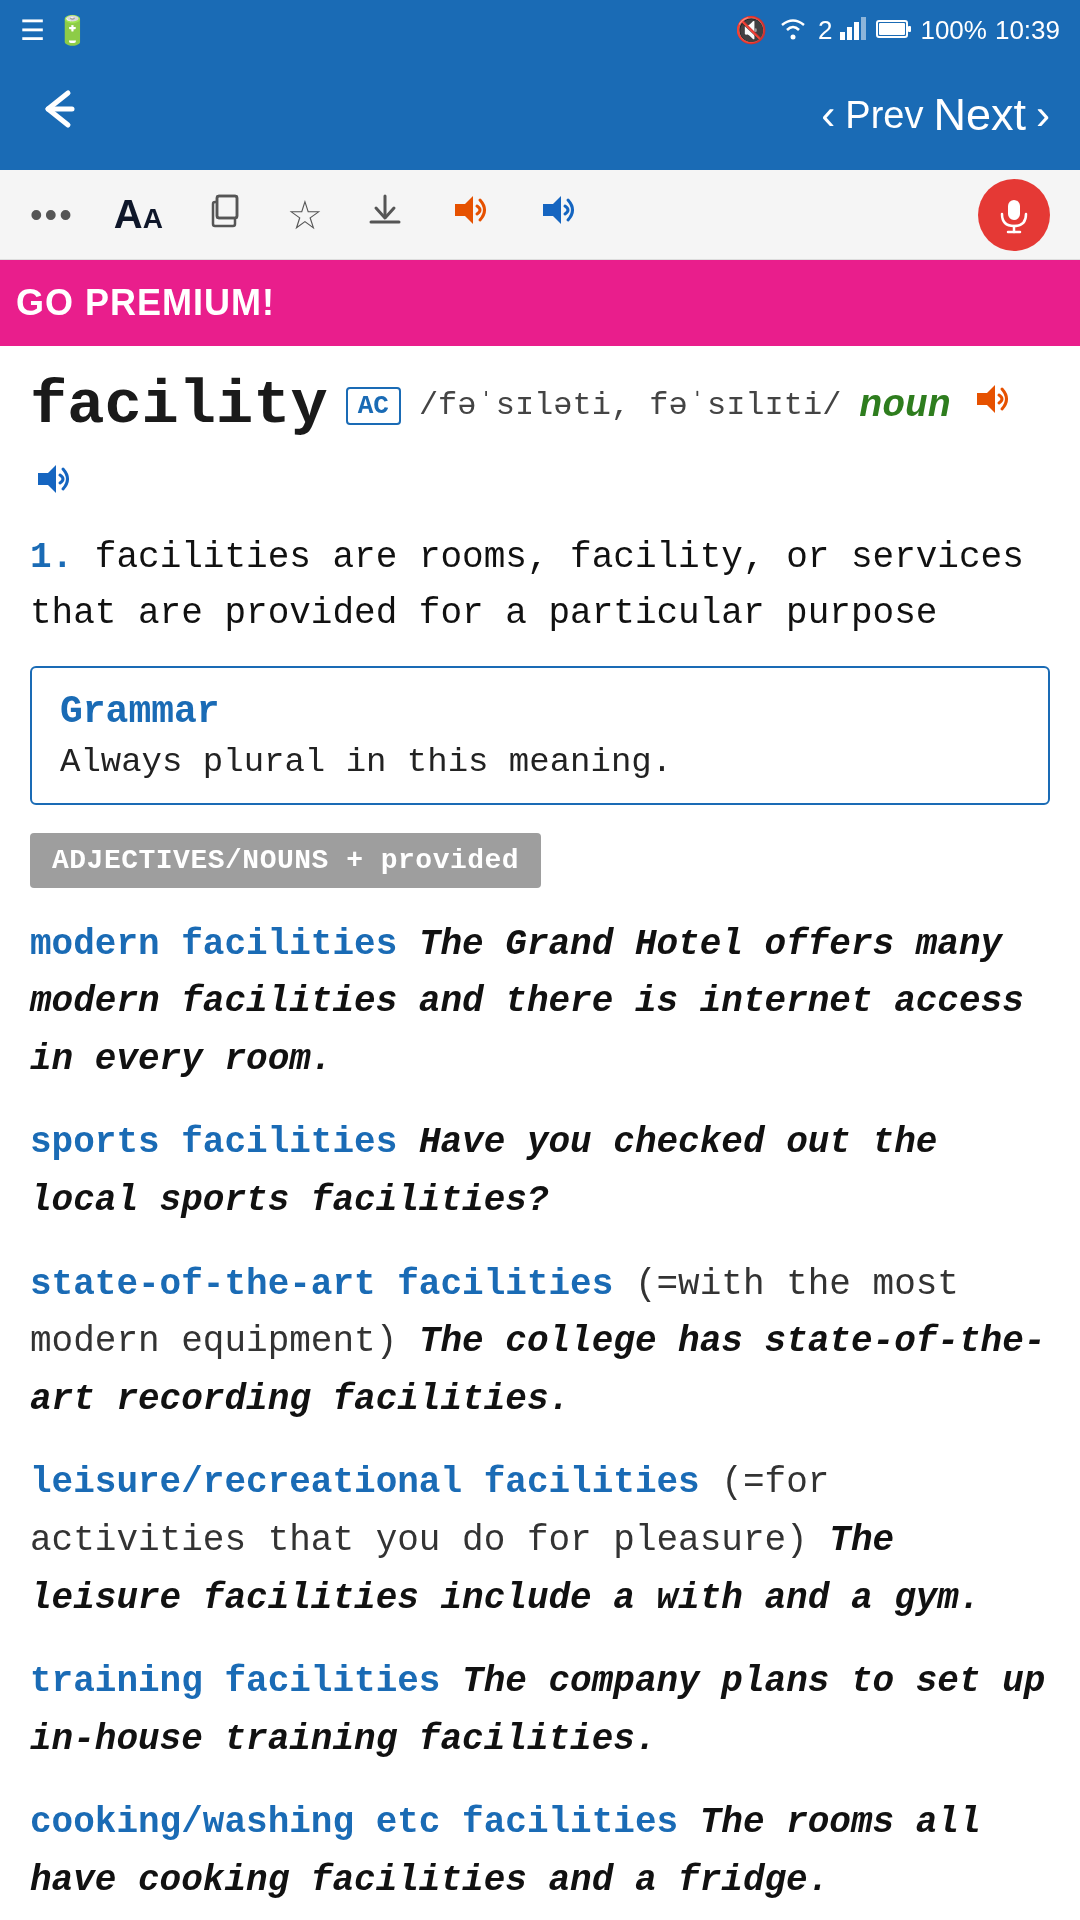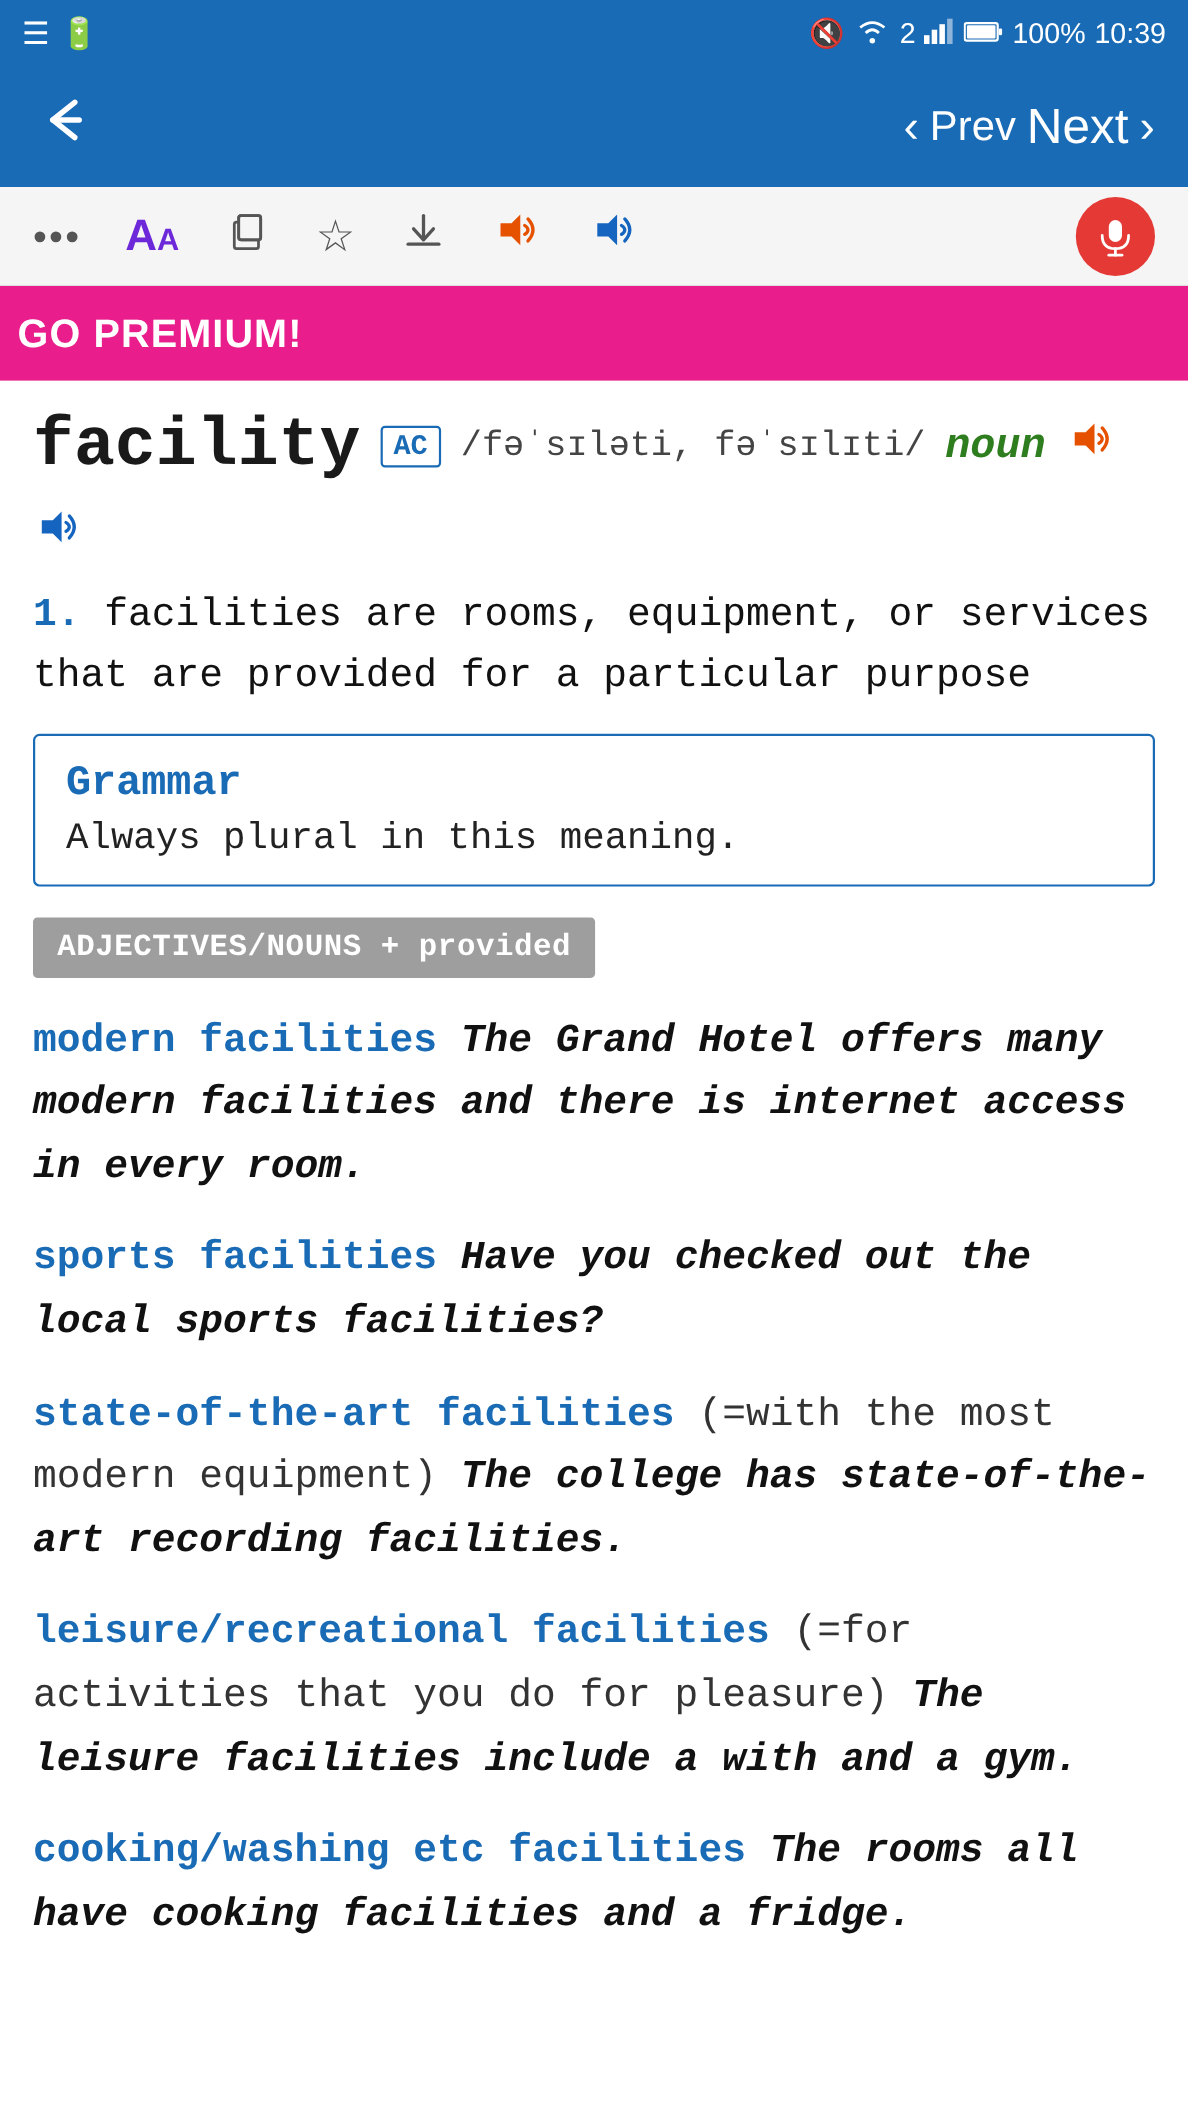--- a/index.html
+++ b/index.html
@@ -265,21 +265,21 @@
   <div class="nav-prevnext">
     <span class="nav-arrow">‹</span>
     <span style="font-size:38px;">Prev</span>
     <span style="font-size:45px; ">Next</span>
     <span class="nav-arrow">›</span>
   </div>
 </div>
 
 <div class="toolbar">
   <span class="toolbar-icon" style="letter-spacing:2px; font-size:36px;">•••</span>
-  <span class="toolbar-icon text-aa" style="font-size:40px; font-weight:bold; color:#6d28d9;text-align:right;">A<span style="font-size:28px;">A</span></span>
+  <span class="toolbar-icon text-aa" style="font-size:40px; font-weight:bold; color:#0f172a;text-align:right;">A<span style="font-size:28px;">A</span></span>
   <span class="toolbar-icon">
     <svg width="44" height="44" viewBox="0 0 44 44" fill="none">
       <rect x="10" y="14" width="22" height="24" rx="2" stroke="#555" stroke-width="2.5" fill="none"></rect>
       <rect x="14" y="8" width="20" height="22" rx="2" stroke="#555" stroke-width="2.5" fill="#f5f5f5"></rect>
       <rect x="14" y="8" width="20" height="22" rx="2" stroke="#555" stroke-width="2.5" fill="none"></rect>
     </svg>
   </span>
   <span class="toolbar-icon" style="font-size:40px;">☆</span>
   <span class="toolbar-icon">
     <svg width="44" height="44" viewBox="0 0 44 44" fill="none">
@@ -334,21 +334,21 @@
     <span class="sound-icon blue">
       <svg width="48" height="40" viewBox="0 0 48 40" fill="none">
         <polygon points="8,14 18,14 26,6 26,34 18,26 8,26" fill="#1565c0"></polygon>
         <path d="M30 16 Q36 20 30 24" stroke="#1565c0" stroke-width="3" fill="none" stroke-linecap="round"></path>
         <path d="M33 10 Q42 20 33 30" stroke="#1565c0" stroke-width="3" fill="none" stroke-linecap="round"></path>
       </svg>
     </span>
   </div>
 
   <div class="definition-block">
-    <span class="def-num">1.</span><span> facilities are rooms, equipment, or services that are provided for a particular purpose</span>
+    <span class="def-num">1.</span><span> facilities are rooms, facility, or services that are provided for a particular purpose</span>
   </div>
 
   <div class="grammar-box">
     <div class="grammar-title">Grammar</div>
     <div class="grammar-text">Always plural in this meaning.</div>
   </div>
 
   <div>
     <span class="section-badge">ADJECTIVES/NOUNS + provided</span>
   </div>
@@ -370,20 +370,24 @@
       <span class="colloc-note"> (=with the most modern equipment)</span>
       <span class="colloc-example"> <em><strong>The college has state-of-the-art recording facilities.</strong></em></span>
     </div>
 
     <div class="collocation-block">
       <span class="colloc-term">leisure/recreational facilities</span>
       <span class="colloc-note"> (=for activities that you do for pleasure)</span>
       <span class="colloc-example"> <em><strong>The leisure facilities include a with and a gym.</strong></em></span>
     </div>
 
+    <div class="collocation-block">
+      <span class="colloc-term">training facilities</span>
+      <span class="colloc-example"> <em><strong>The company plans to set up in-house training facilities.</strong></em></span>
+    </div>
 
     <div class="collocation-block">
       <span class="colloc-term">cooking/washing etc facilities</span>
       <span class="colloc-example"> <em><strong>The rooms all have cooking facilities and a fridge.</strong></em></span>
     </div>
 
   </div>
 </div>
 
 </body></html>

